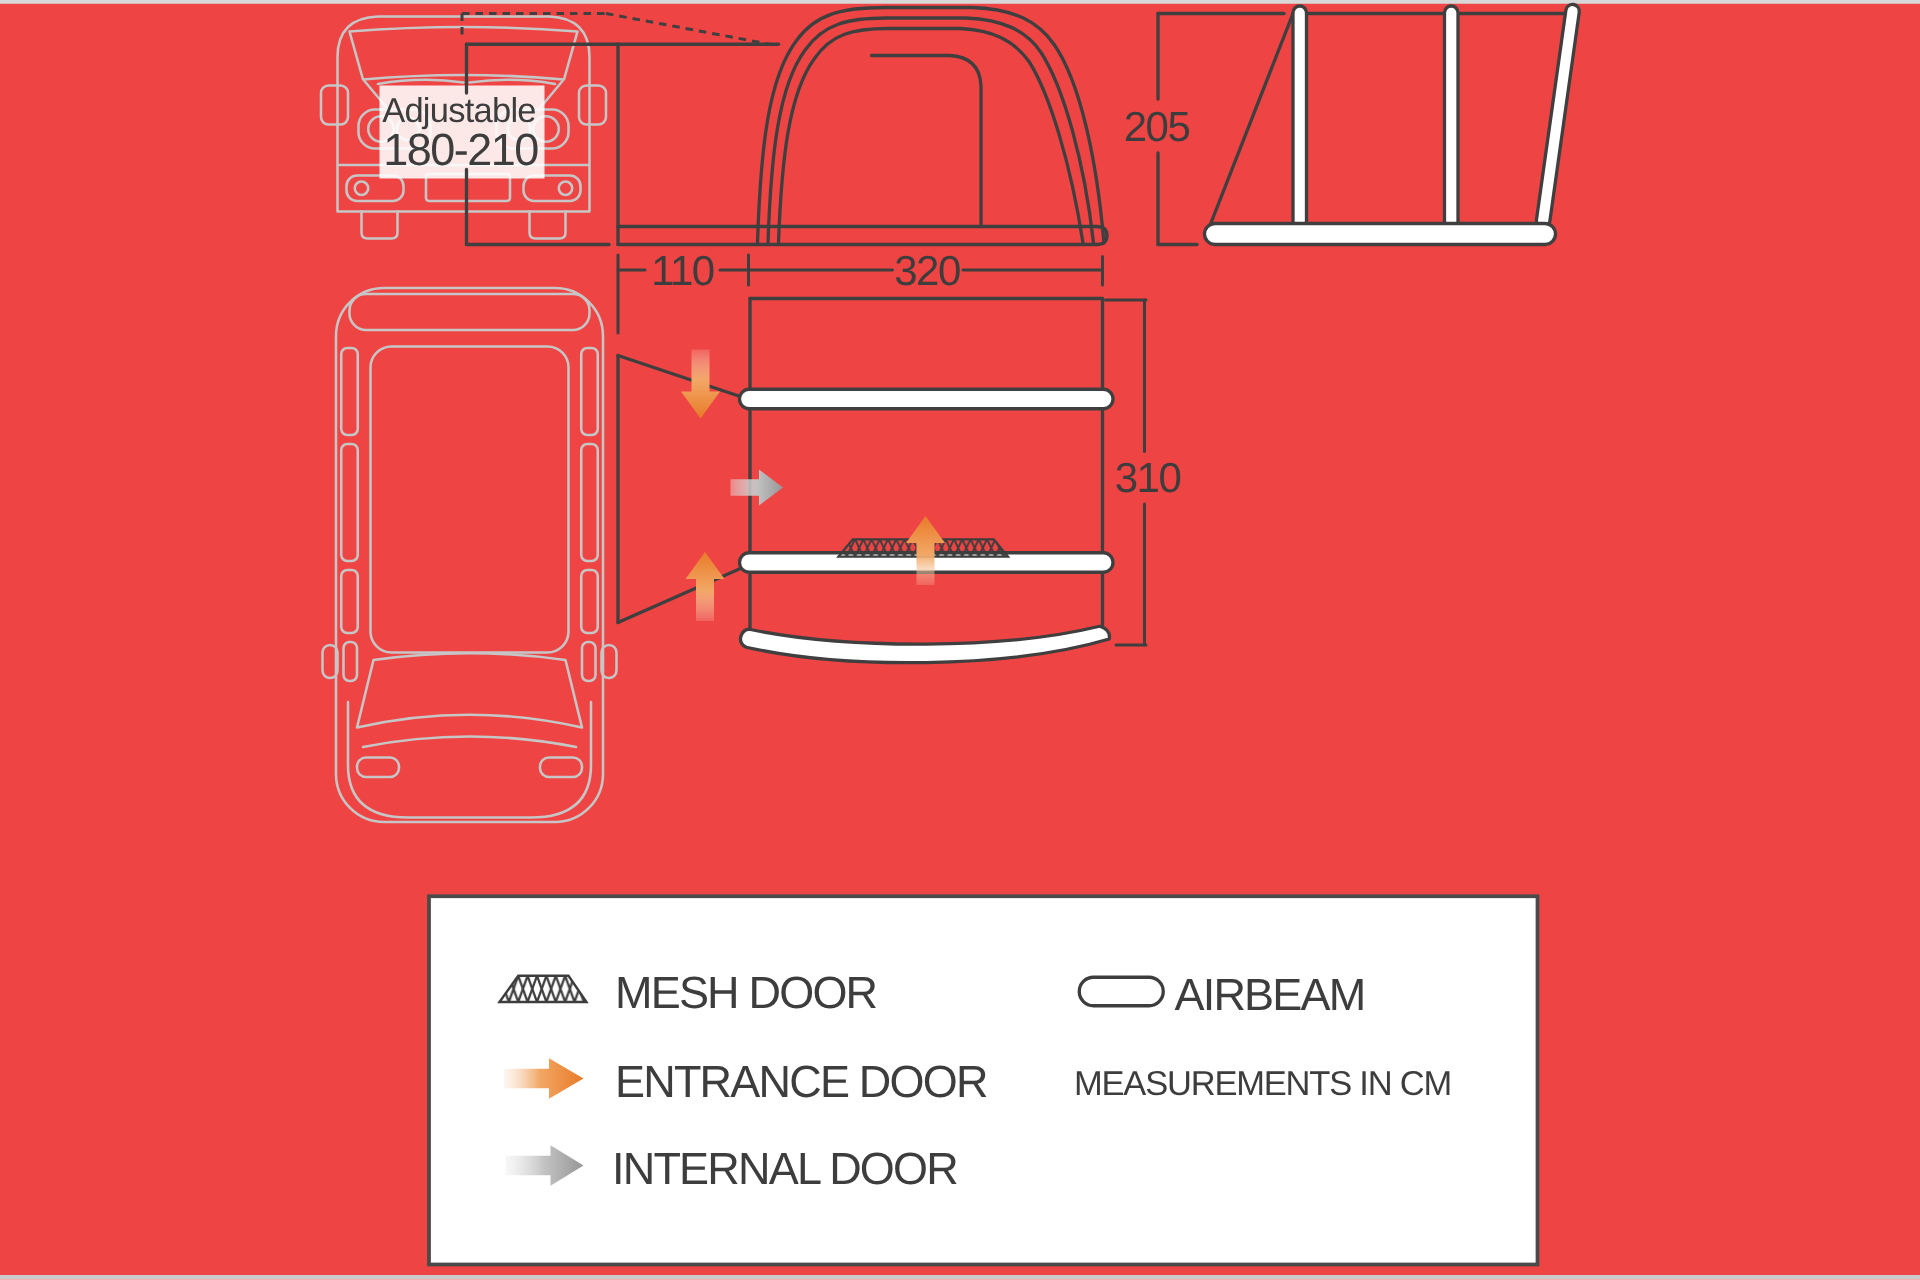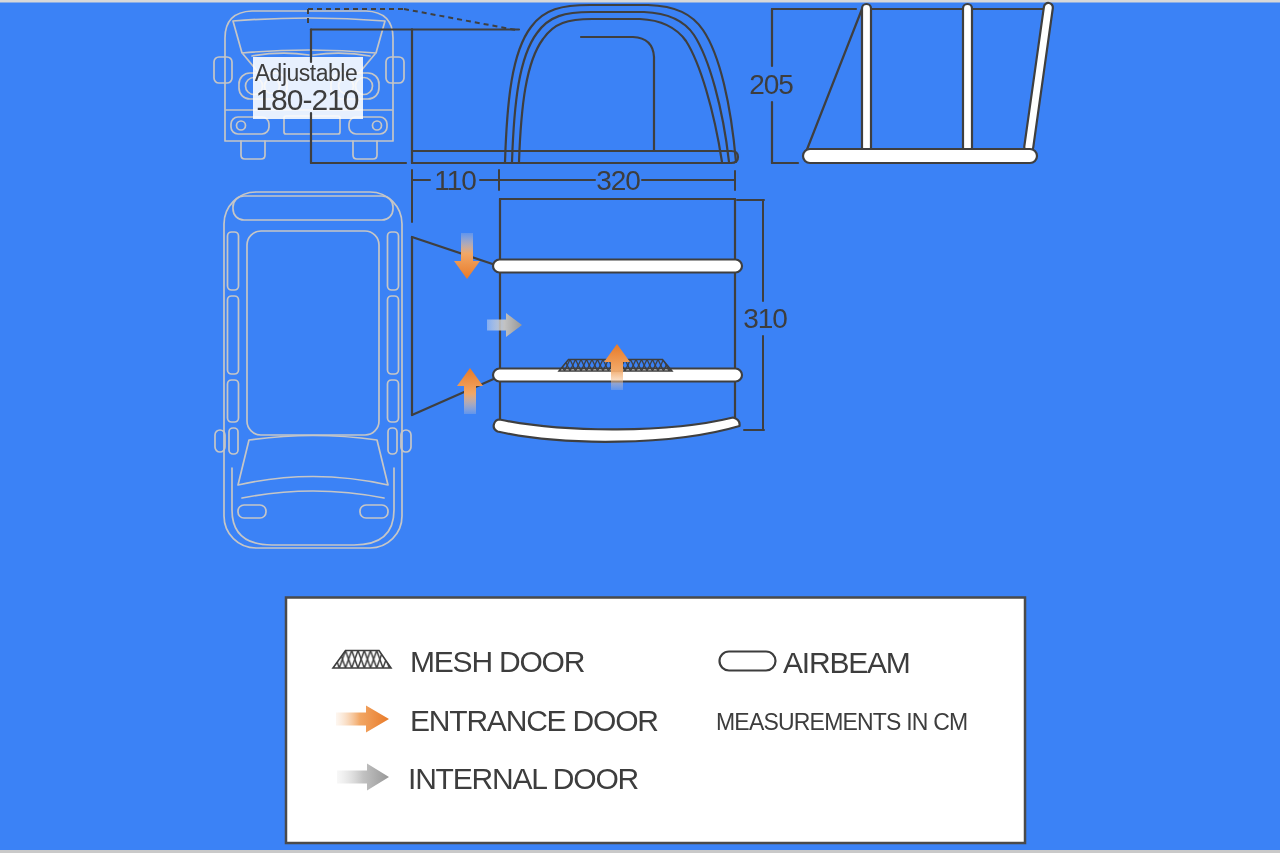--- a/index.html
+++ b/index.html
@@ -1,17 +1,17 @@
 <!DOCTYPE html>
 <html><head>
 <meta charset="utf-8">
 <style>
   html,body { margin:0; padding:0; background:#ffffff; }
   .stage {
-    position:relative; width:1280px; height:853px; background:#3b82f6;
+    position:relative; width:1280px; height:853px; background:#ef4444;
     font-family:"Liberation Sans", sans-serif; overflow:hidden;
   }
   svg text {
     font-family:"Liberation Sans", sans-serif;
     fill:#3d3d3d;
   }
   .dim-num   { font-size:28px; letter-spacing:-1px; }
   .adj-small { font-size:23px; letter-spacing:-0.5px; }
   .adj-big   { font-size:30px; letter-spacing:-1px; }
   .leg-label { font-size:30px; letter-spacing:-1.2px; }

